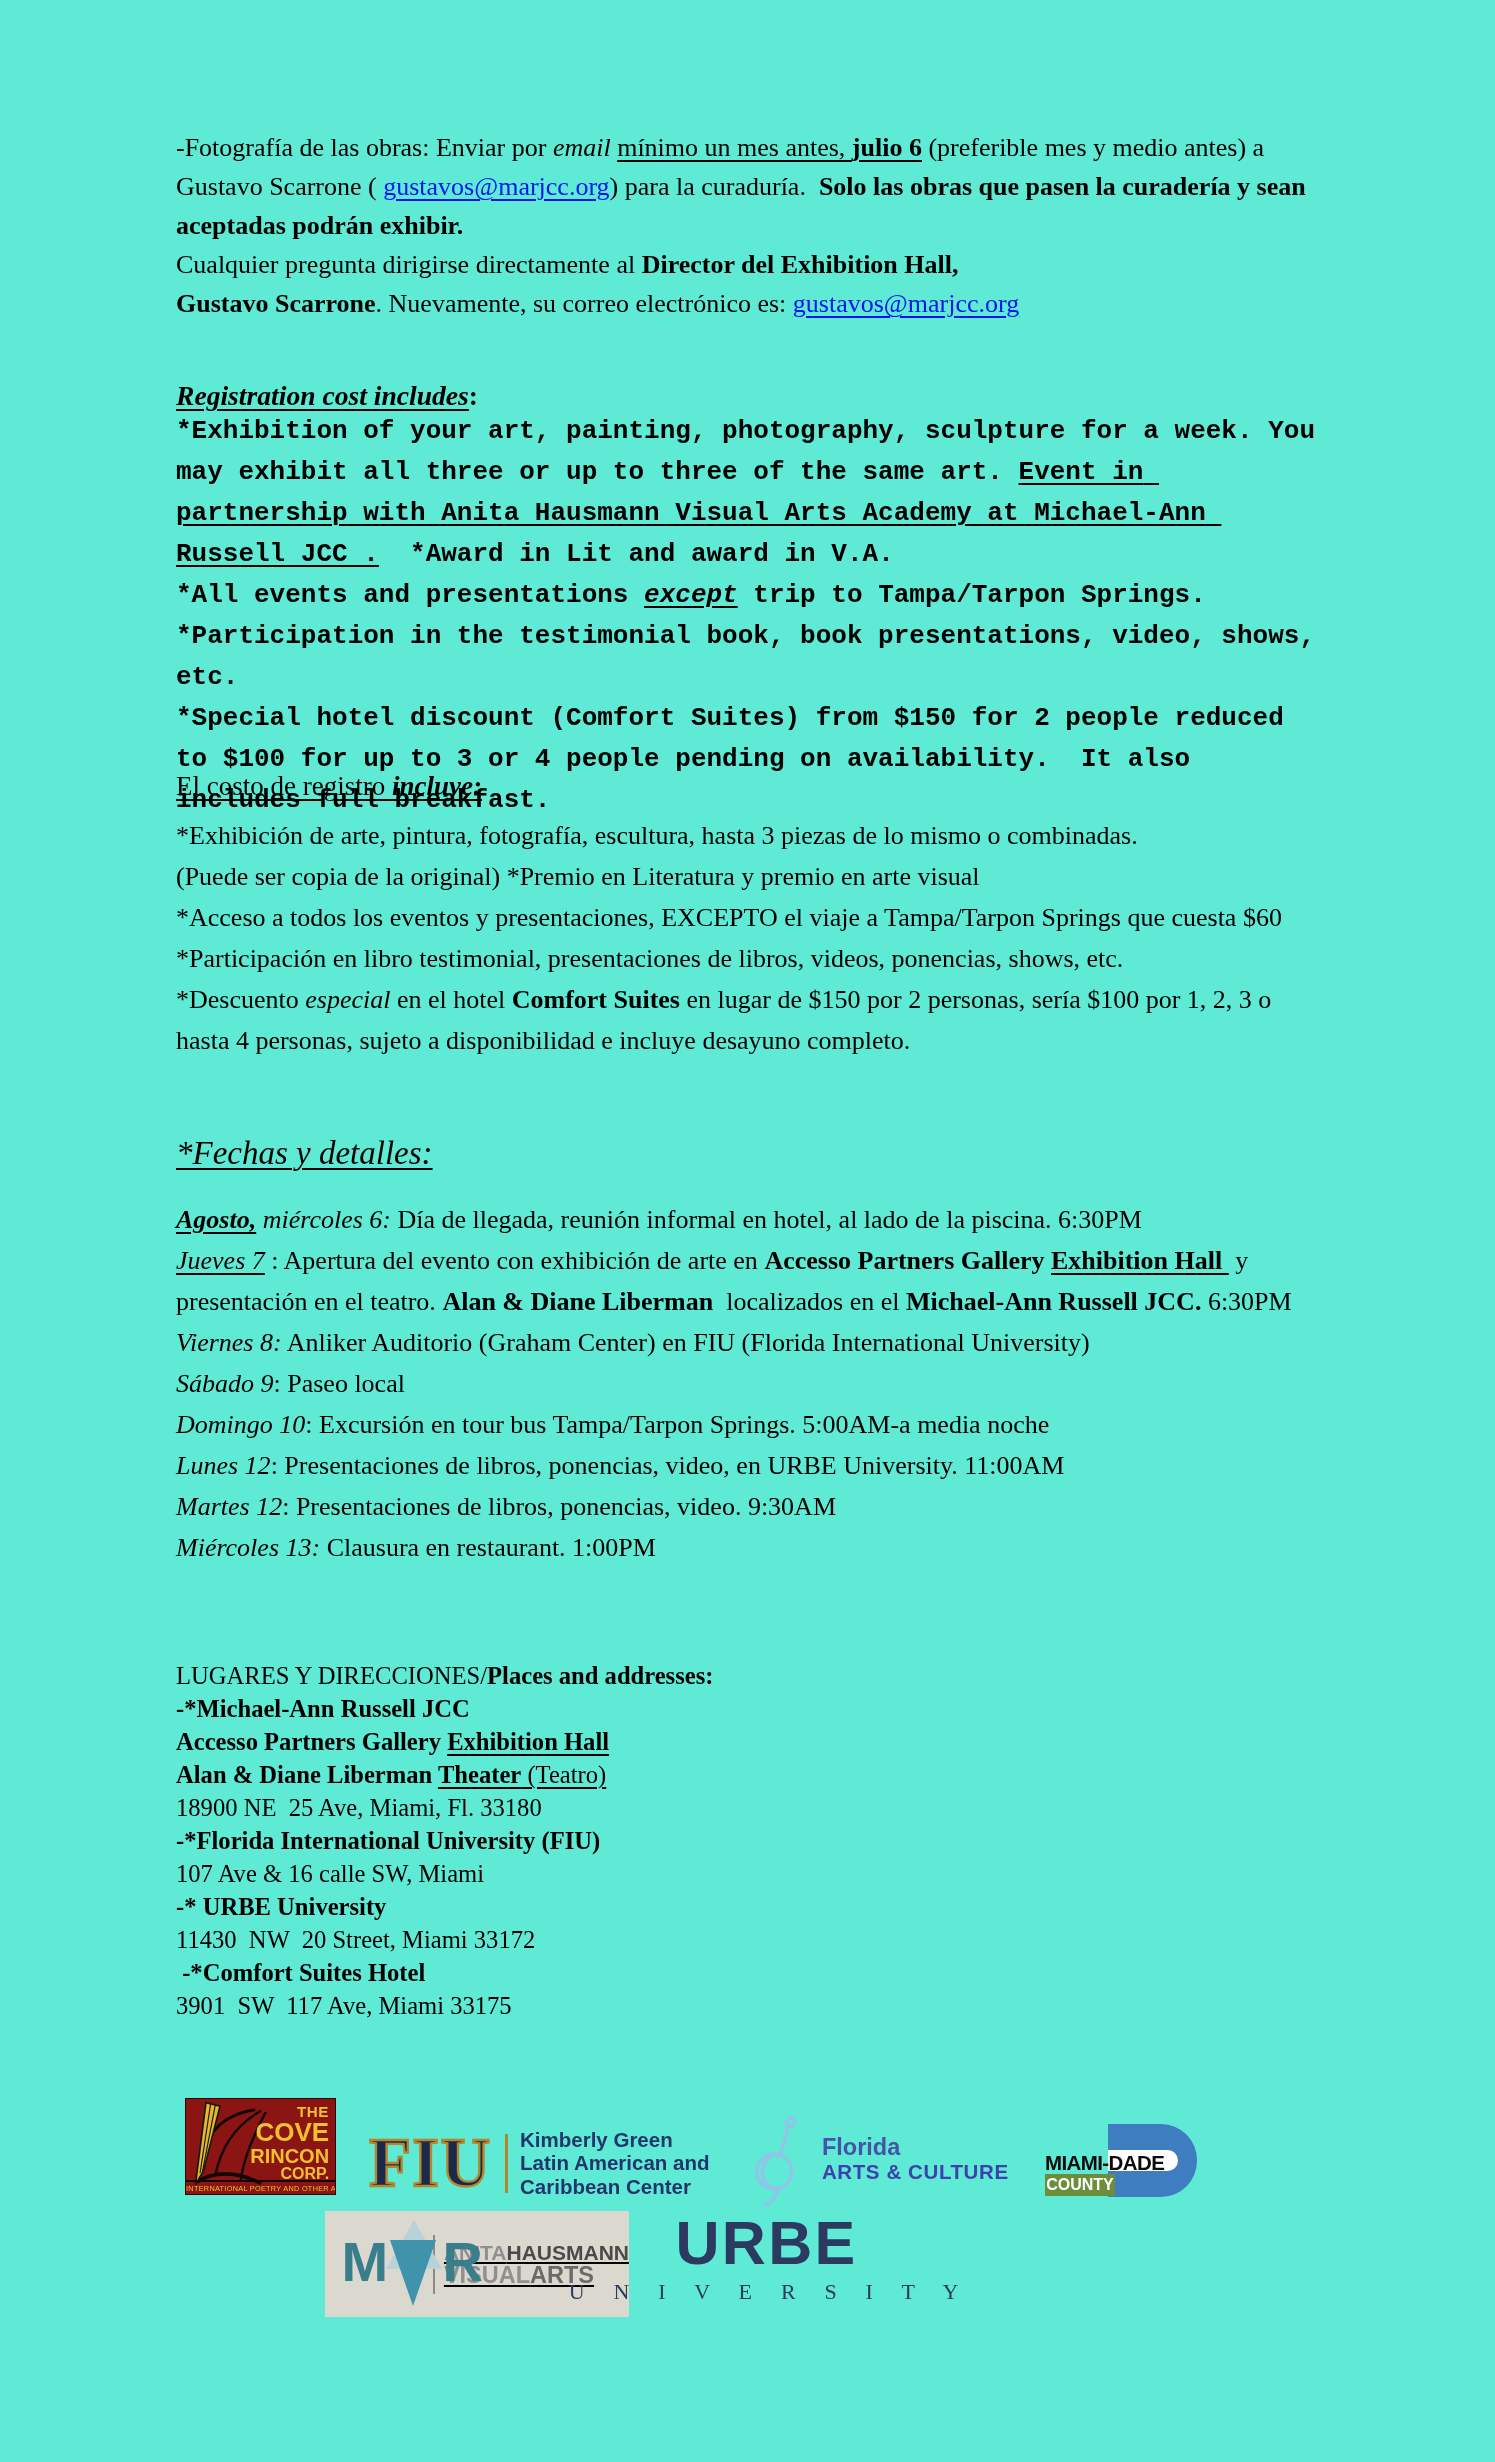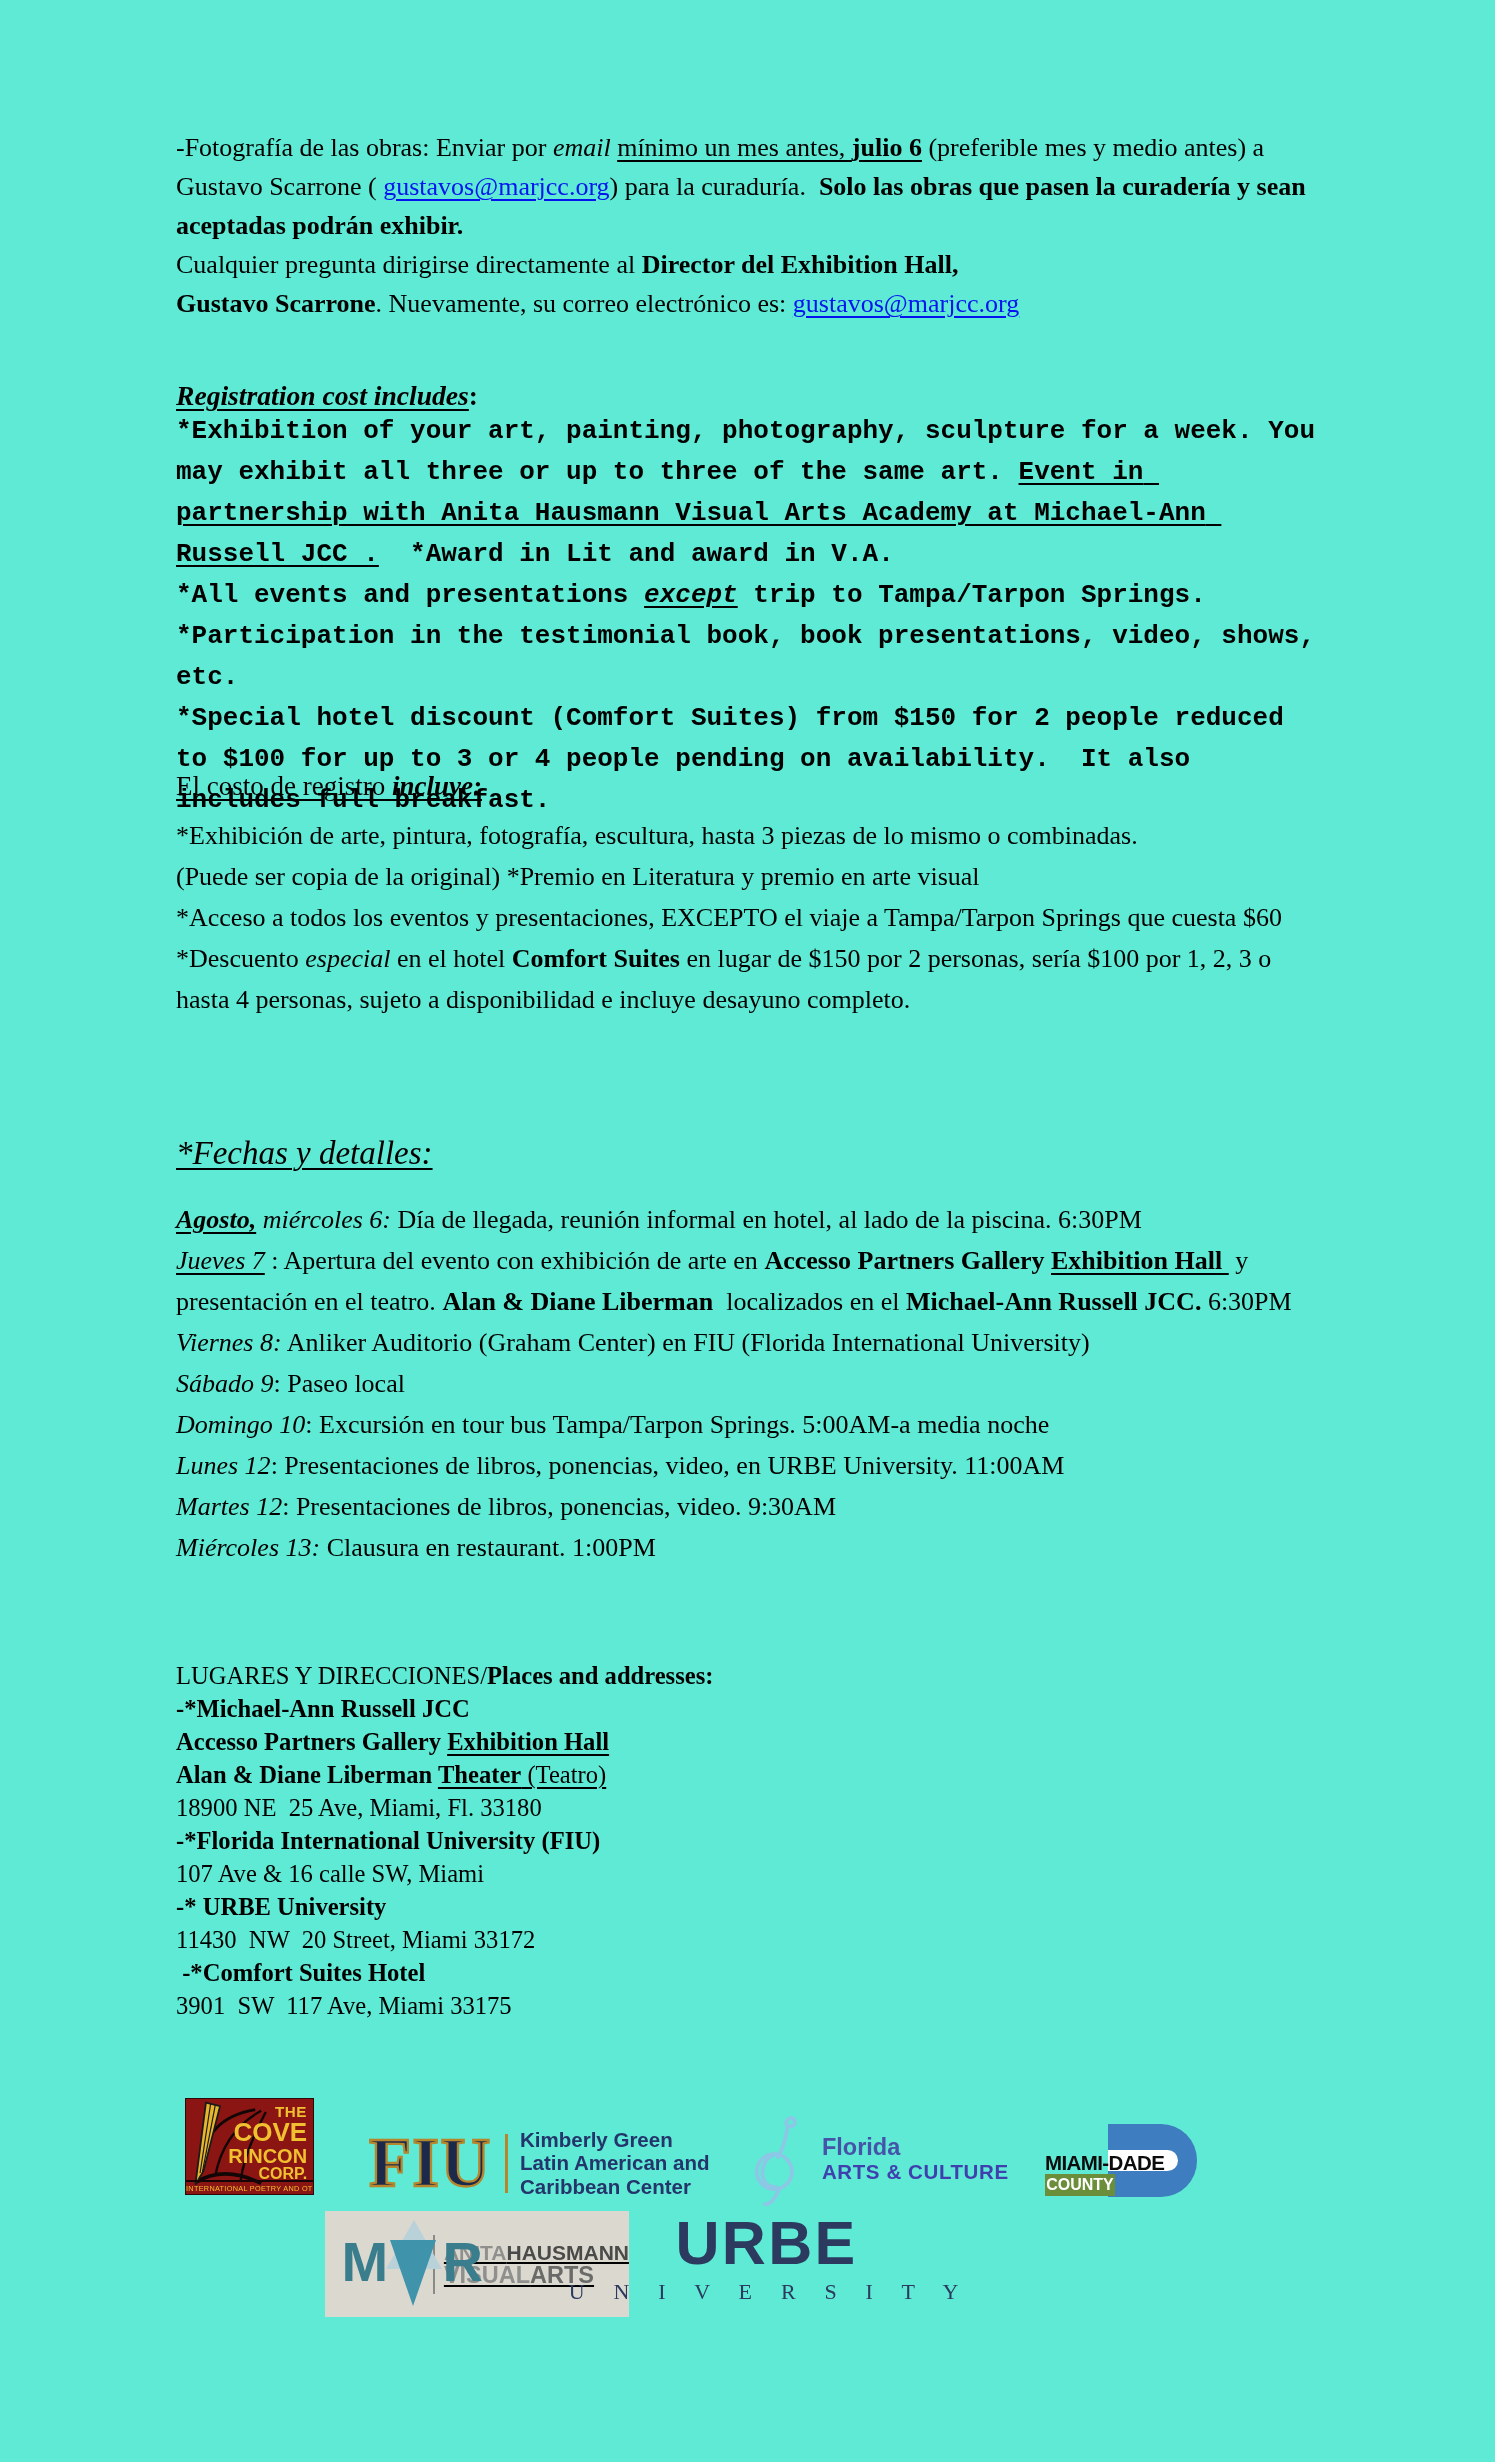--- a/index.html
+++ b/index.html
@@ -24,21 +24,21 @@
   #costo-heading { top:769px; font-size:27px; line-height:35px; }
   #costo-body { top:815px; font-size:26px; line-height:41px; }
   #fechas-title { top:1132px; font-size:33px; line-height:42px; }
   #fechas-body { top:1199px; font-size:26px; line-height:41px; }
   #lugares { top:1659px; font-size:24.6px; line-height:33px; }
 
   
   .logo { position:absolute; font-family:"Liberation Sans", sans-serif; }
 
   
-  #logo-cove { left:185px; top:2098px; width:129px; height:97px; background:#8a1512; border:1.8px solid #30080a; overflow:hidden; }
+  #logo-cove { left:185px; top:2098px; width:151px; height:97px; background:#8a1512; border:1.8px solid #30080a; overflow:hidden; }
   .cove-art { position:absolute; left:0; top:0; }
   .cove-text { position:absolute; right:5.9px; top:4.7px; text-align:right; color:#f0c030; font-weight:bold; line-height:1.02; }
   .cove-the { font-size:15.2px; letter-spacing:0.6px; }
   .cove-cove { font-size:26px; }
   .cove-rincon { font-size:20px; }
   .cove-corp { font-size:16px; }
   .cove-caption { position:absolute; left:0; right:0; bottom:1.2px; border-top:2.3px solid #170505; padding-top:2.3px;
     font-size:7.3px; letter-spacing:0.3px; color:#f0c030; text-align:center; white-space:nowrap; }
 
   
@@ -106,20 +106,21 @@
       <p class="line"><span class="b">*Special hotel discount (Comfort Suites) from $150 for 2 people reduced to $100 for up to 3 or 4 people pending on availability.  It also includes full breakfast.</span></p>
     </div>
 
   <div id="costo-heading" class="content-block">
       <p class="line"><span class="u">El costo de registro </span><span class="bi u">incluye:</span></p>
     </div>
   <div id="costo-body" class="content-block">
       <p class="line"><span>*Exhibición de arte, pintura, fotografía, escultura, hasta 3 piezas de lo mismo o combinadas.</span></p>
       <p class="line"><span>(Puede ser copia de la original) *Premio en Literatura y premio en arte visual</span></p>
       <p class="line"><span>*Acceso a todos los eventos y presentaciones, EXCEPTO el viaje a Tampa/Tarpon Springs que cuesta $60</span></p>
+      <p class="line"><span>*Participación en libro testimonial, presentaciones de libros, videos, ponencias, shows, etc.</span></p>
       <p class="line"><span>*Descuento </span><span class="i">especial</span><span> en el hotel </span><span class="b">Comfort Suites</span><span> en lugar de $150 por 2 personas, sería $100 por 1, 2, 3 o hasta 4 personas, sujeto a disponibilidad e incluye desayuno completo.</span></p>
     </div>
 
   <div id="fechas-title" class="content-block">
       <p class="line"><span class="i u">*Fechas y detalles:</span></p>
     </div>
   <div id="fechas-body" class="content-block">
       <p class="line"><span class="bi u">Agosto,</span><span> </span><span class="i">miércoles 6:</span><span> Día de llegada, reunión informal en hotel, al lado de la piscina. 6:30PM</span></p>
       <p class="line"><span class="i u">Jueves 7</span><span> : Apertura del evento con exhibición de arte en </span><span class="b">Accesso Partners Gallery </span><span class="b u">Exhibition Hall </span><span> y presentación en el teatro. </span><span class="b">Alan &amp; Diane Liberman</span><span>  localizados en el </span><span class="b">Michael-Ann Russell JCC.</span><span> 6:30PM</span></p>
       <p class="line"><span class="i">Viernes 8:</span><span> Anliker Auditorio (Graham Center) en FIU (Florida International University)</span></p>

